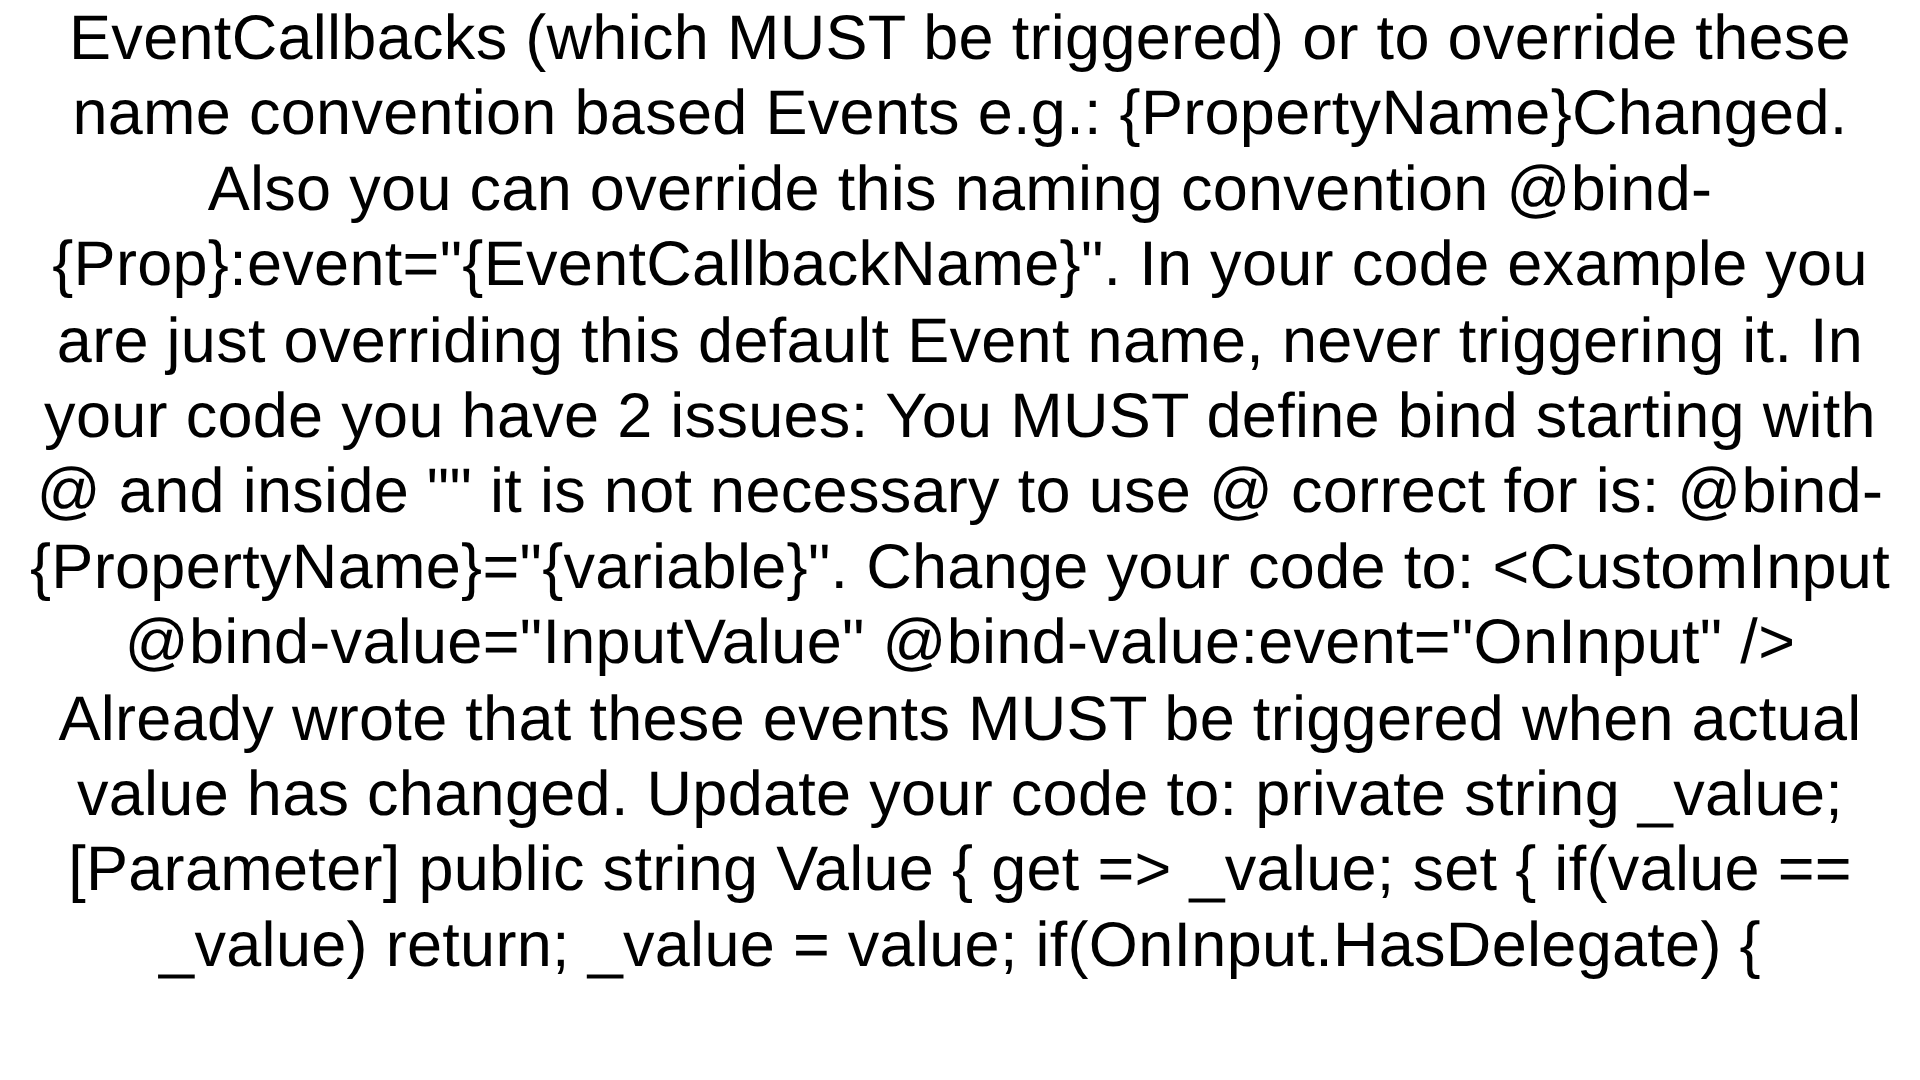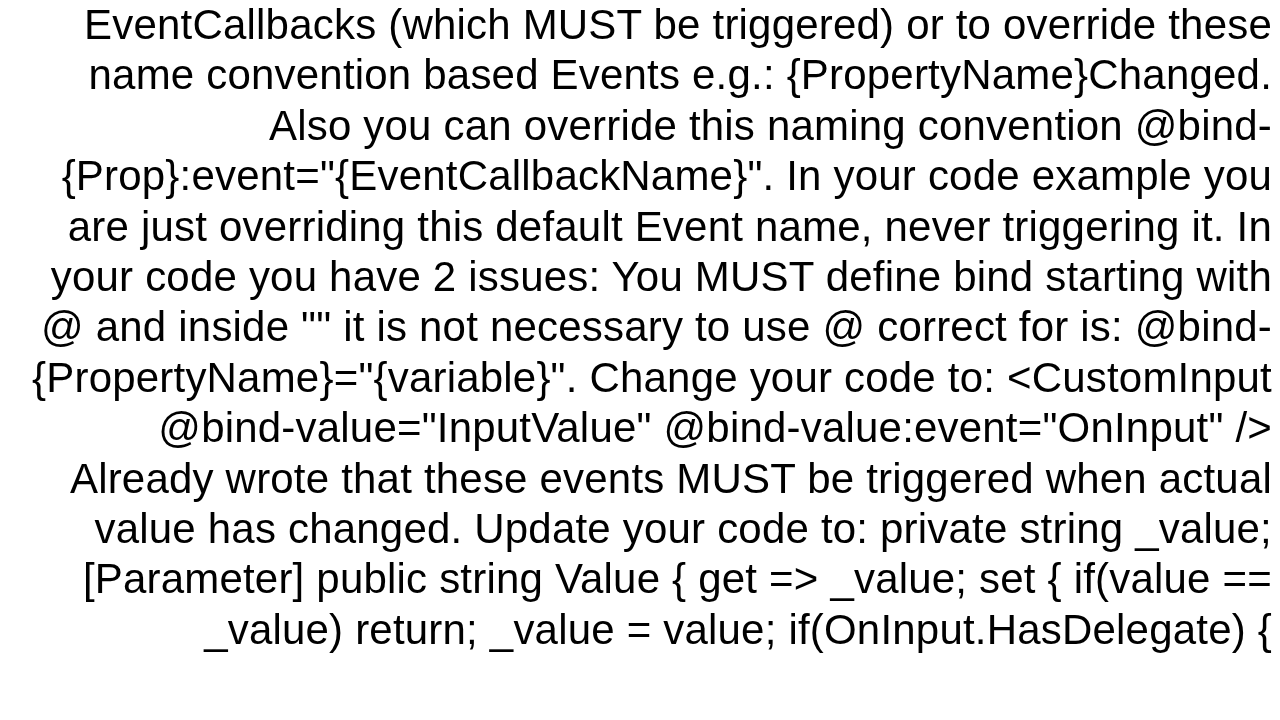--- a/index.html
+++ b/index.html
@@ -13,21 +13,21 @@
       background: #ffffff;
       font-family: Arial, Helvetica, sans-serif;
       overflow: hidden;
       display: flex;
       align-items: flex-start;
       justify-content: center;
     }
     .content {
       width: 100%;
       padding: 0 8px;
-      text-align: right;
+      text-align: center;
       font-size: 42px;
       line-height: 1.2;
       color: #000000;
       letter-spacing: 0.2px;
       font-weight: 400;
     }
   </style>
 </head>
 <body>
 

